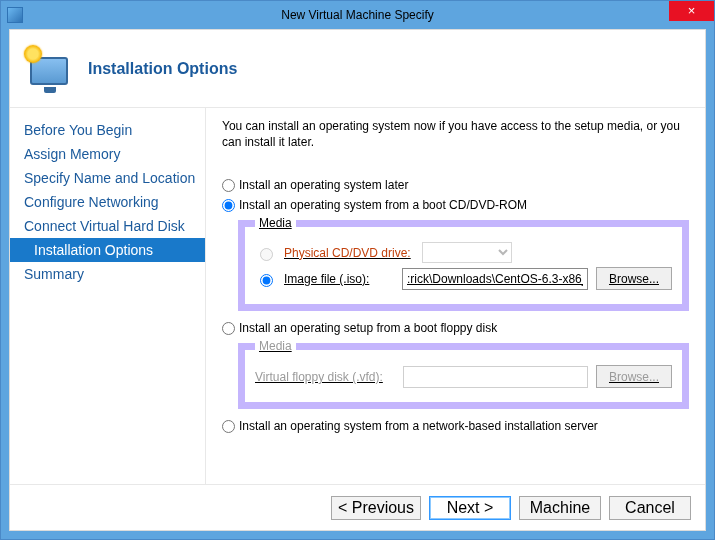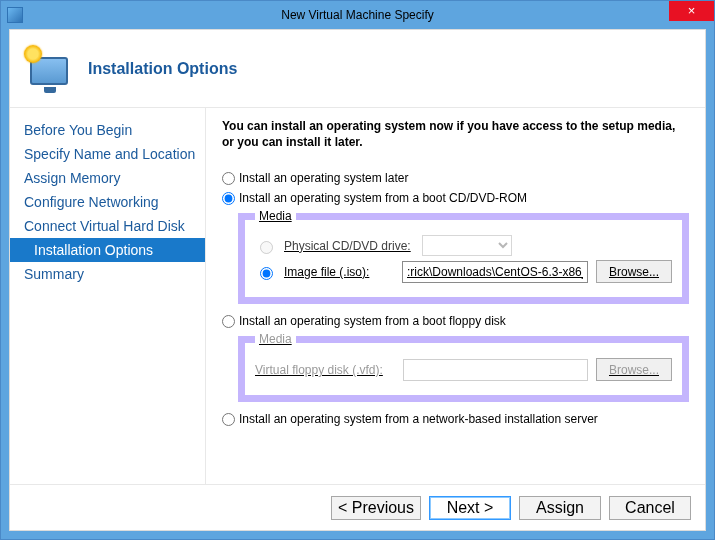--- a/index.html
+++ b/index.html
@@ -121,21 +121,21 @@
     background: #1979ca;
     color: #fff;
     padding-left: 24px;
   }
   .content {
     flex: 1;
     padding: 10px 16px 0 16px;
     color: #000;
     overflow: hidden;
   }
-  .intro { margin-bottom: 21px; line-height: 1.35; font-weight: bold; }
+  .intro { margin-bottom: 28px; line-height: 1.35; }
   .opt-row {
     display: flex;
     align-items: center;
     margin: 6px 0 4px 0;
   }
   .opt-row input[type=radio] { margin:0 4px 0 0; }
   .opt-label { }
   fieldset.media {
     border: 7px solid #c4b5fd;
     margin: 2px 0 10px 16px;
@@ -150,21 +150,21 @@
   fieldset.media.disabled legend,
   fieldset.media.disabled label,
   fieldset.media.disabled .sub-row { color: #9a9a9a; }
   .sub-row {
     display: flex;
     align-items: center;
     gap: 8px;
     margin: 4px 0;
   }
   .sub-row .lbl { min-width: 130px; }
-  .sub-row.disabled .lbl { color:#404040; }
+  .sub-row.disabled .lbl { color:#c2410c; }
   select.drive {
     width: 90px; height: 21px;
     border:1px solid #c7c7c7;
     background:#fff;
     color:#9a9a9a;
   }
   input.path {
     flex:1;
     height:22px;
     border:1px solid #8a8a8a;
@@ -220,22 +220,22 @@
       <div class="header-icon">
         <div class="monitor"></div>
         <div class="sun"></div>
       </div>
       <div class="header-title">Installation Options</div>
     </div>
 
     <div class="body">
       <div class="sidebar">
         <div class="step">Before You Begin</div>
+        <div class="step">Assign Memory</div>
         <div class="step">Specify Name and Location</div>
-        <div class="step">Assign Memory</div>
         <div class="step">Configure Networking</div>
         <div class="step">Connect Virtual Hard Disk</div>
         <div class="step active">Installation Options</div>
         <div class="step">Summary</div>
       </div>
 
       <div class="content">
         <div class="intro">You can install an operating system now if you have access to the setup media, or you can install it later.</div>
 
         <label class="opt-row">
@@ -258,21 +258,21 @@
           <div class="sub-row">
             <input type="radio" name="cdm" checked="" style="">
             <span class="lbl" style="min-width:110px">Image file (.iso):</span>
             <input class="path" type="text" value=":rick\Downloads\CentOS-6.3-x86_64-LiveDVD.iso" style="">
             <button class="browse">Browse...</button>
           </div>
         </fieldset>
 
         <label class="opt-row">
           <input type="radio" name="inst" style="">
-          <span class="opt-label">Install an operating system from a boot floppy disk</span>
+          <span class="opt-label">Install an operating setup from a boot floppy disk</span>
         </label>
 
         <fieldset class="media disabled">
           <legend>Media</legend>
           <div class="sub-row">
             <span class="lbl" style="min-width:140px">Virtual floppy disk (.vfd):</span>
             <input class="path" type="text" disabled="" value="" style="">
             <button class="browse" disabled="">Browse...</button>
           </div>
         </fieldset>
@@ -280,17 +280,17 @@
         <label class="opt-row">
           <input type="radio" name="inst" style="">
           <span class="opt-label">Install an operating system from a network-based installation server</span>
         </label>
       </div>
     </div>
 
     <div class="footer">
       <button>&lt; Previous</button>
       <button class="default">Next &gt;</button>
-      <button>Assign</button>
+      <button>Machine</button>
       <button>Cancel</button>
     </div>
   </div>
 </div>
 
 </body></html>

